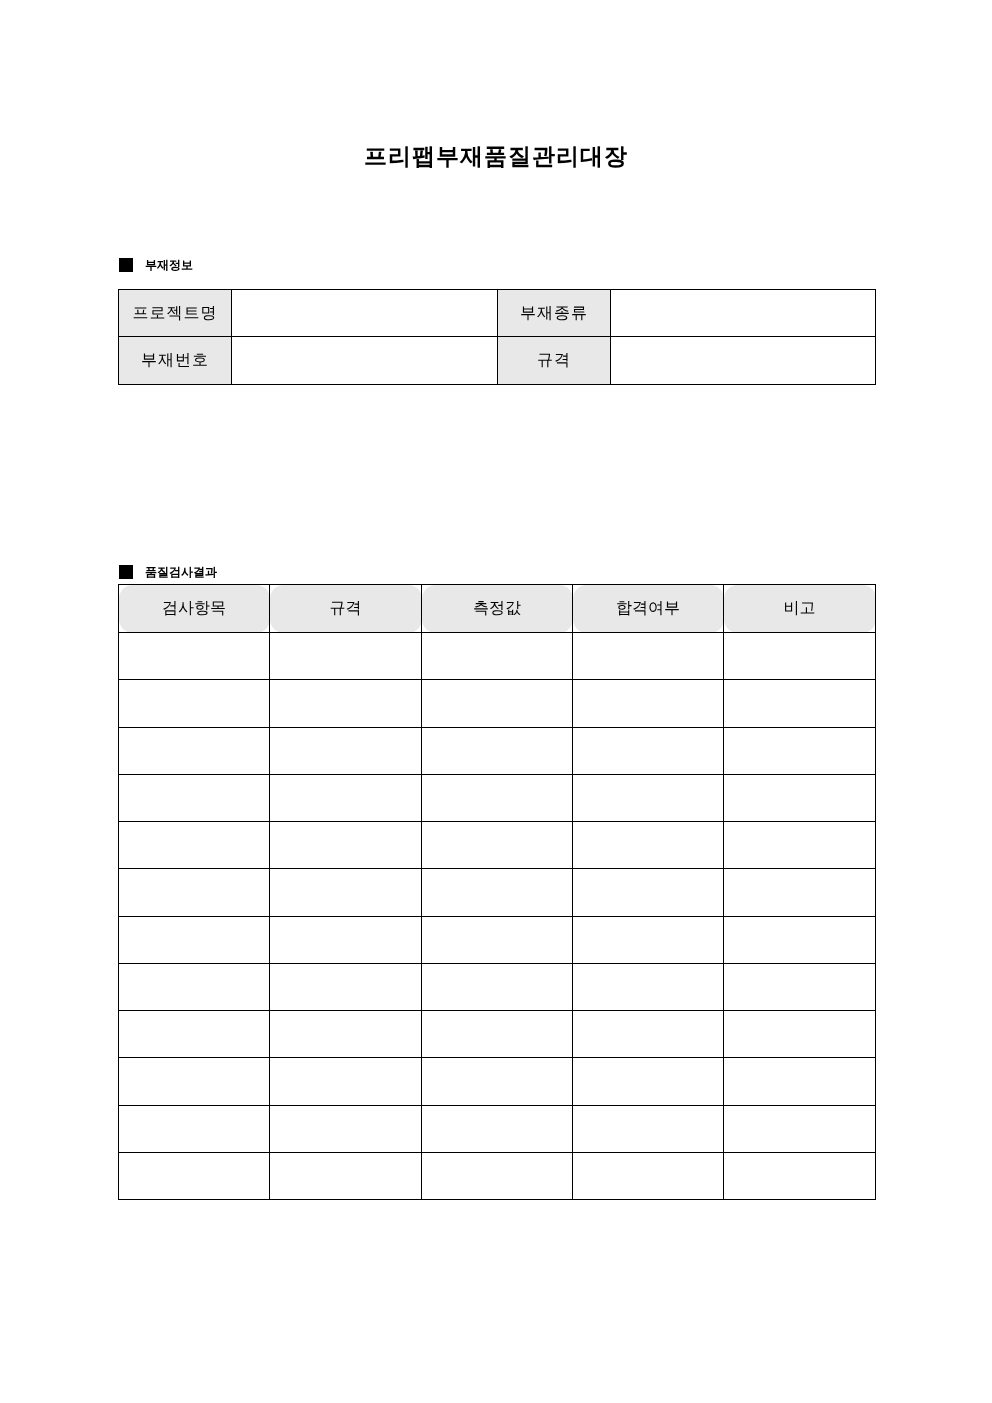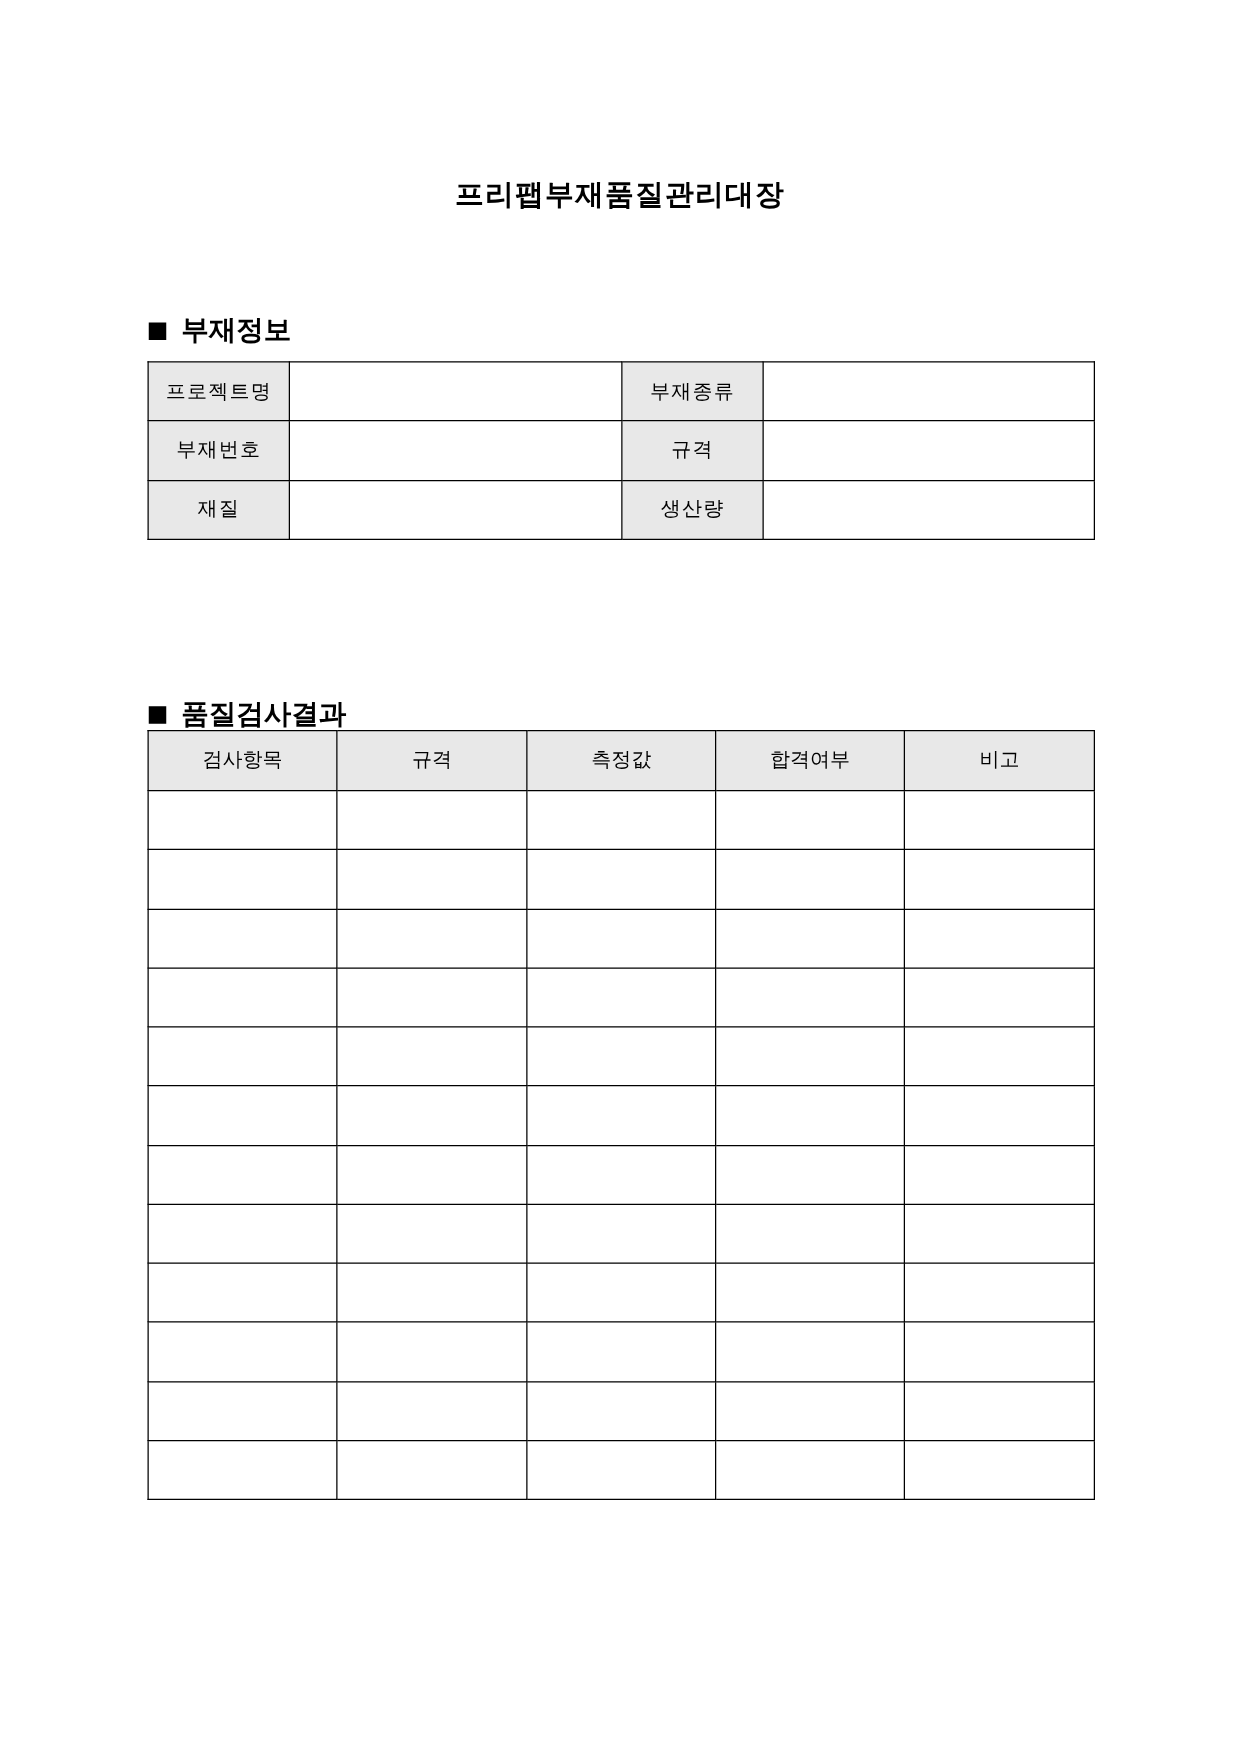--- a/index.html
+++ b/index.html
@@ -3,36 +3,36 @@
 <meta charset="utf-8">
 <style>
   * { box-sizing: border-box; margin: 0; padding: 0; }
   html, body { width: 992px; height: 1403px; background: #ffffff; }
   body { position: relative; font-family: "DejaVu Sans", "Liberation Sans", sans-serif; color: #000; overflow: hidden; }
   .title {
     position: absolute; left: 0; top: 134px; width: 992px; text-align: center;
     font-size: 23px; font-weight: bold; letter-spacing: 1px; line-height: 44px;
   }
   .section-heading {
-    position: absolute; left: 119px; font-size: 22px; font-weight: bold; line-height: 24px;
+    position: absolute; left: 119px; font-size: 12px; font-weight: bold; line-height: 24px;
     display: flex; align-items: center;
   }
   .section-heading .square {
     display: inline-block; width: 14px; height: 14px; background: #000; margin-right: 12px;
   }
   table { position: absolute; border-collapse: collapse; table-layout: fixed; padding-left: 21px; }
   td, th { border: 1.5px solid #000; font-size: 16px; font-weight: normal; text-align: center; vertical-align: middle; }
   .label-cell { background: #e8e8e8; letter-spacing: 1px; }
   .value-cell { background: #ffffff; }
   #info-table { left: 118px; top: 289px; width: 757px; }
   #info-table tr { height: 47.25px; }
   #result-table { left: 118px; top: 584px; width: 757px; }
   #result-table tr.head { height: 48px; }
   #result-table tr.row { height: 47.25px; }
-  #result-table th { background: #e8e8e8; }
+  #result-table th { background: #e8e8e8; border-radius: 14px; }
 </style>
 </head>
 <body>
 
 <div class="title">프리팹부재품질관리대장</div>
 
 <div class="section-heading" style="top:253px;">
   <span class="square"></span>
   <span>부재정보</span>
 </div>
@@ -48,26 +48,20 @@
       <tr>
         <td class="label-cell">프로젝트명</td>
         <td class="value-cell"></td>
         <td class="label-cell">부재종류</td>
         <td class="value-cell"></td>
       </tr>
       <tr>
         <td class="label-cell">부재번호</td>
         <td class="value-cell"></td>
         <td class="label-cell">규격</td>
-        <td class="value-cell"></td>
-      </tr>
-      <tr>
-        <td class="label-cell">재질</td>
-        <td class="value-cell"></td>
-        <td class="label-cell">생산량</td>
         <td class="value-cell"></td>
       </tr>
     </tbody>
 </table>
 
 <div class="section-heading" style="top:560px;">
   <span class="square"></span>
   <span>품질검사결과</span>
 </div>
 

